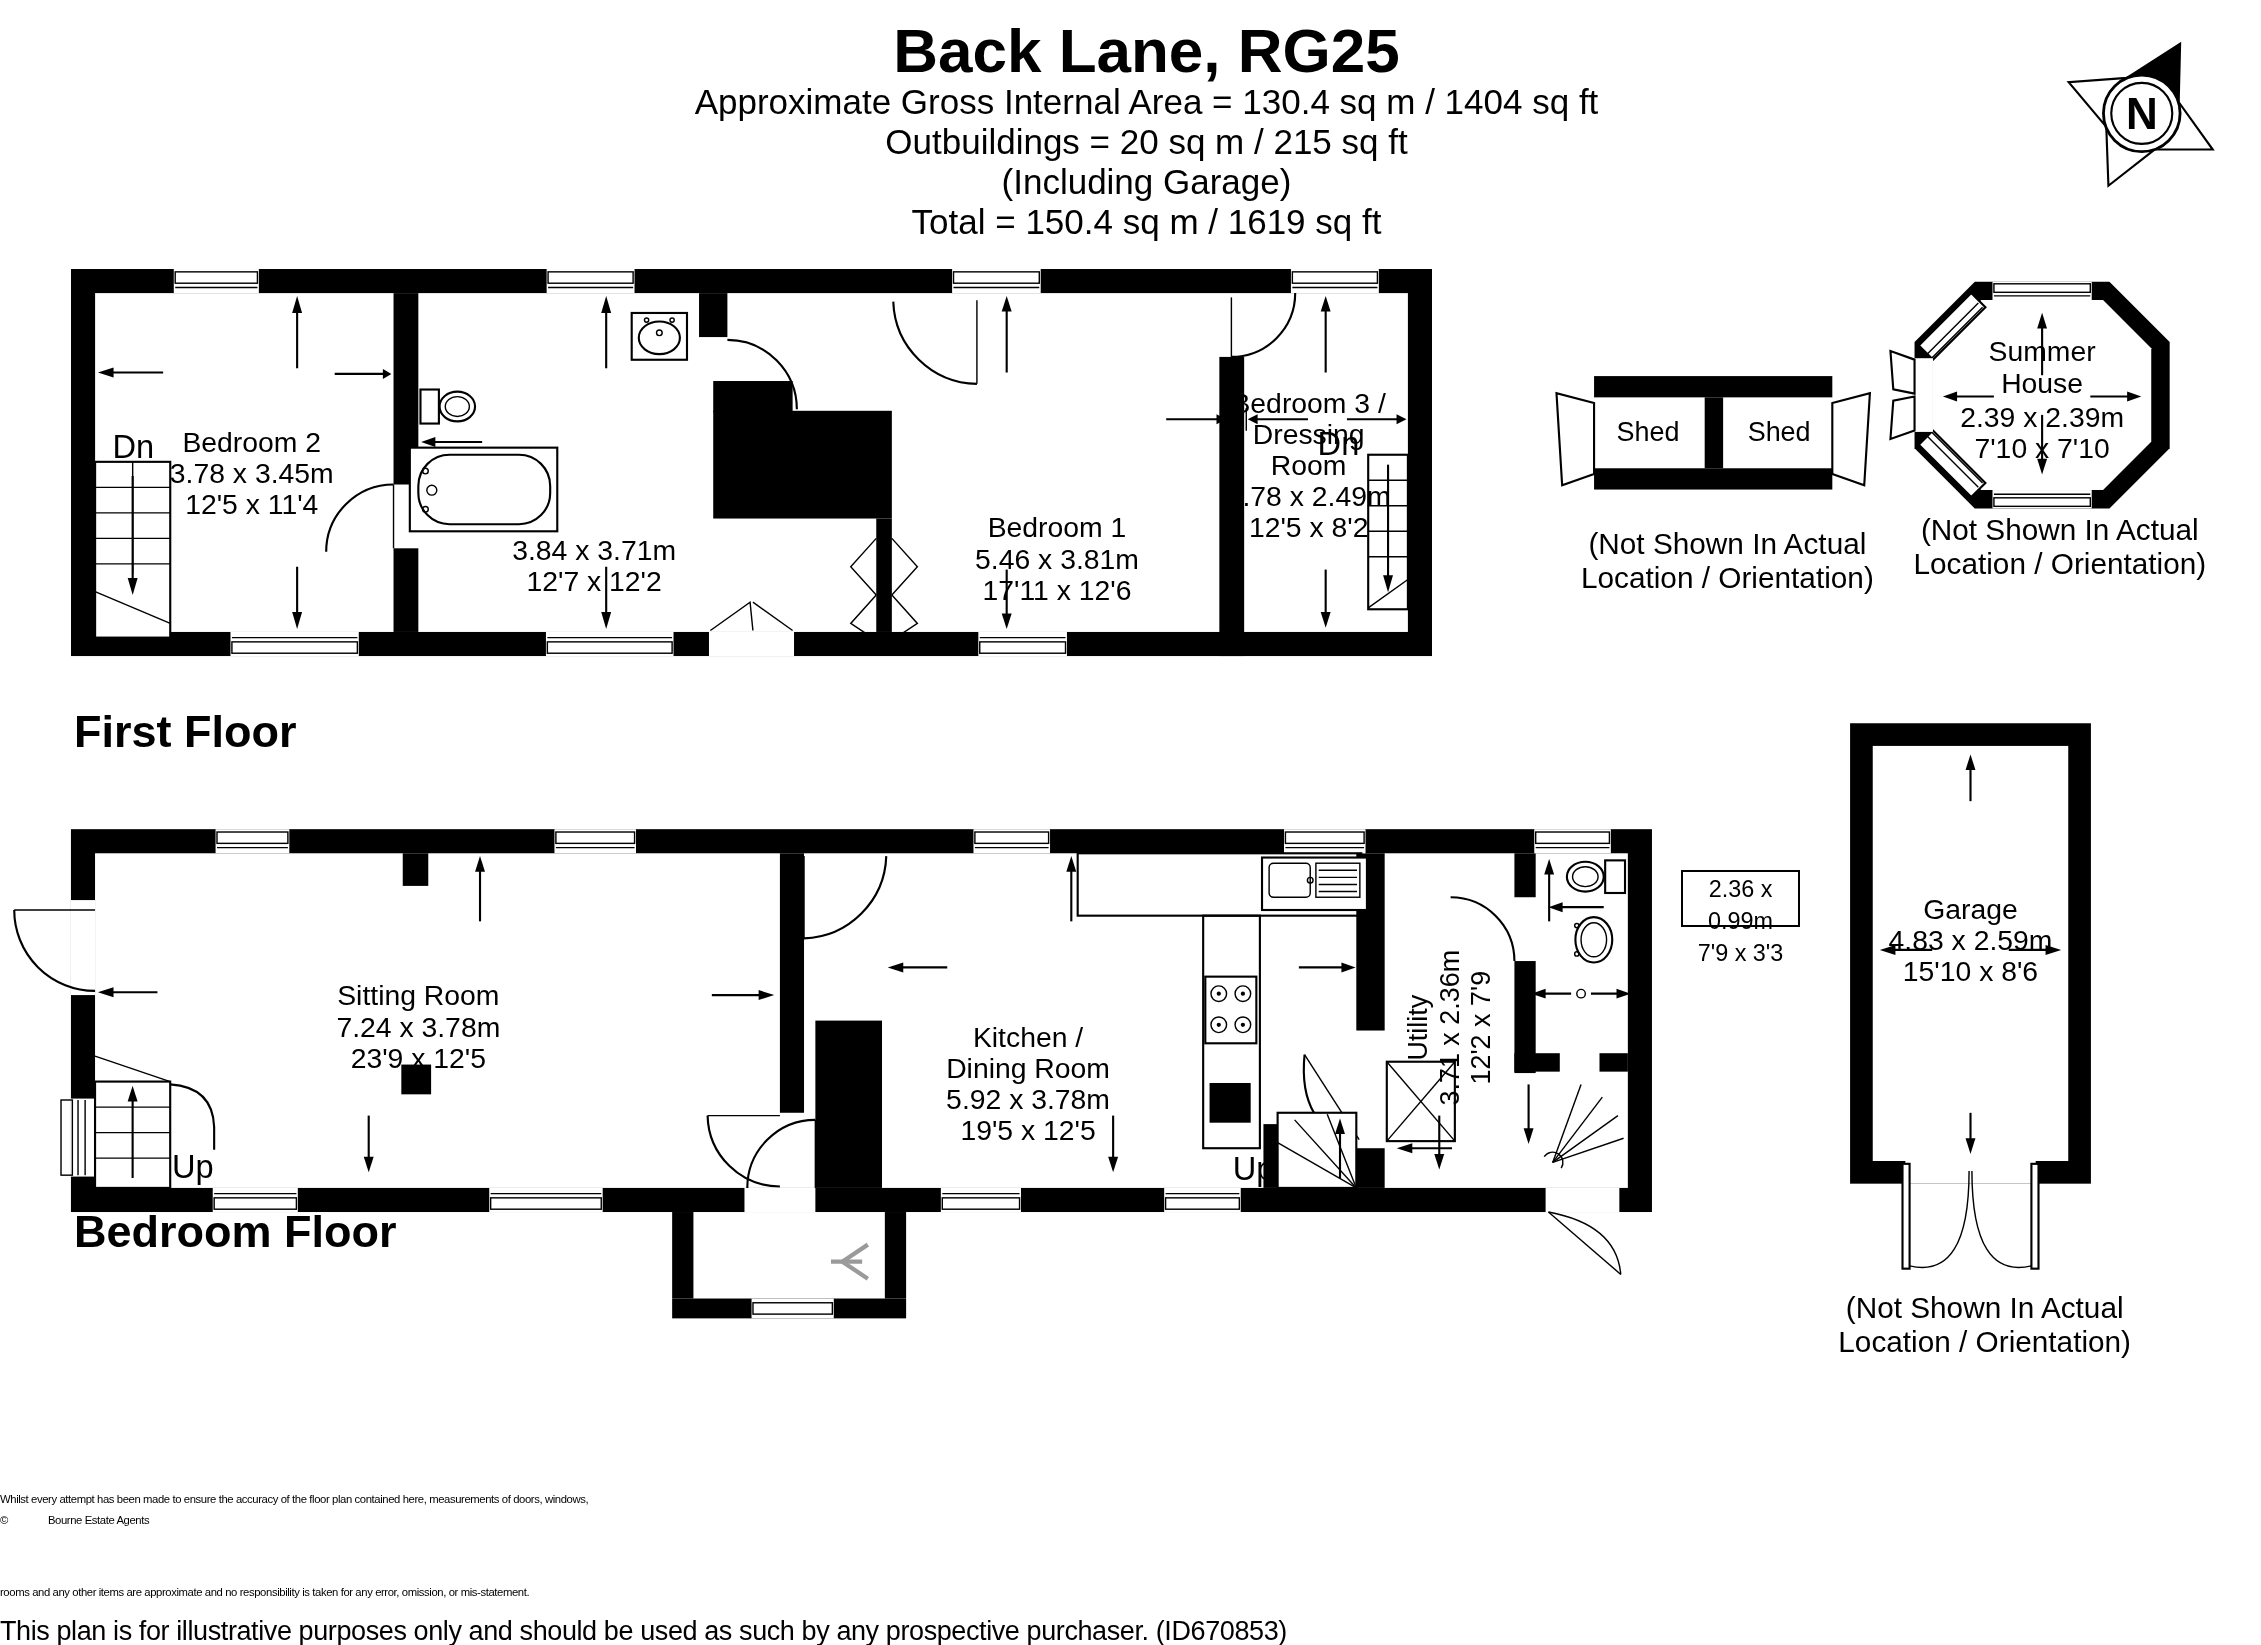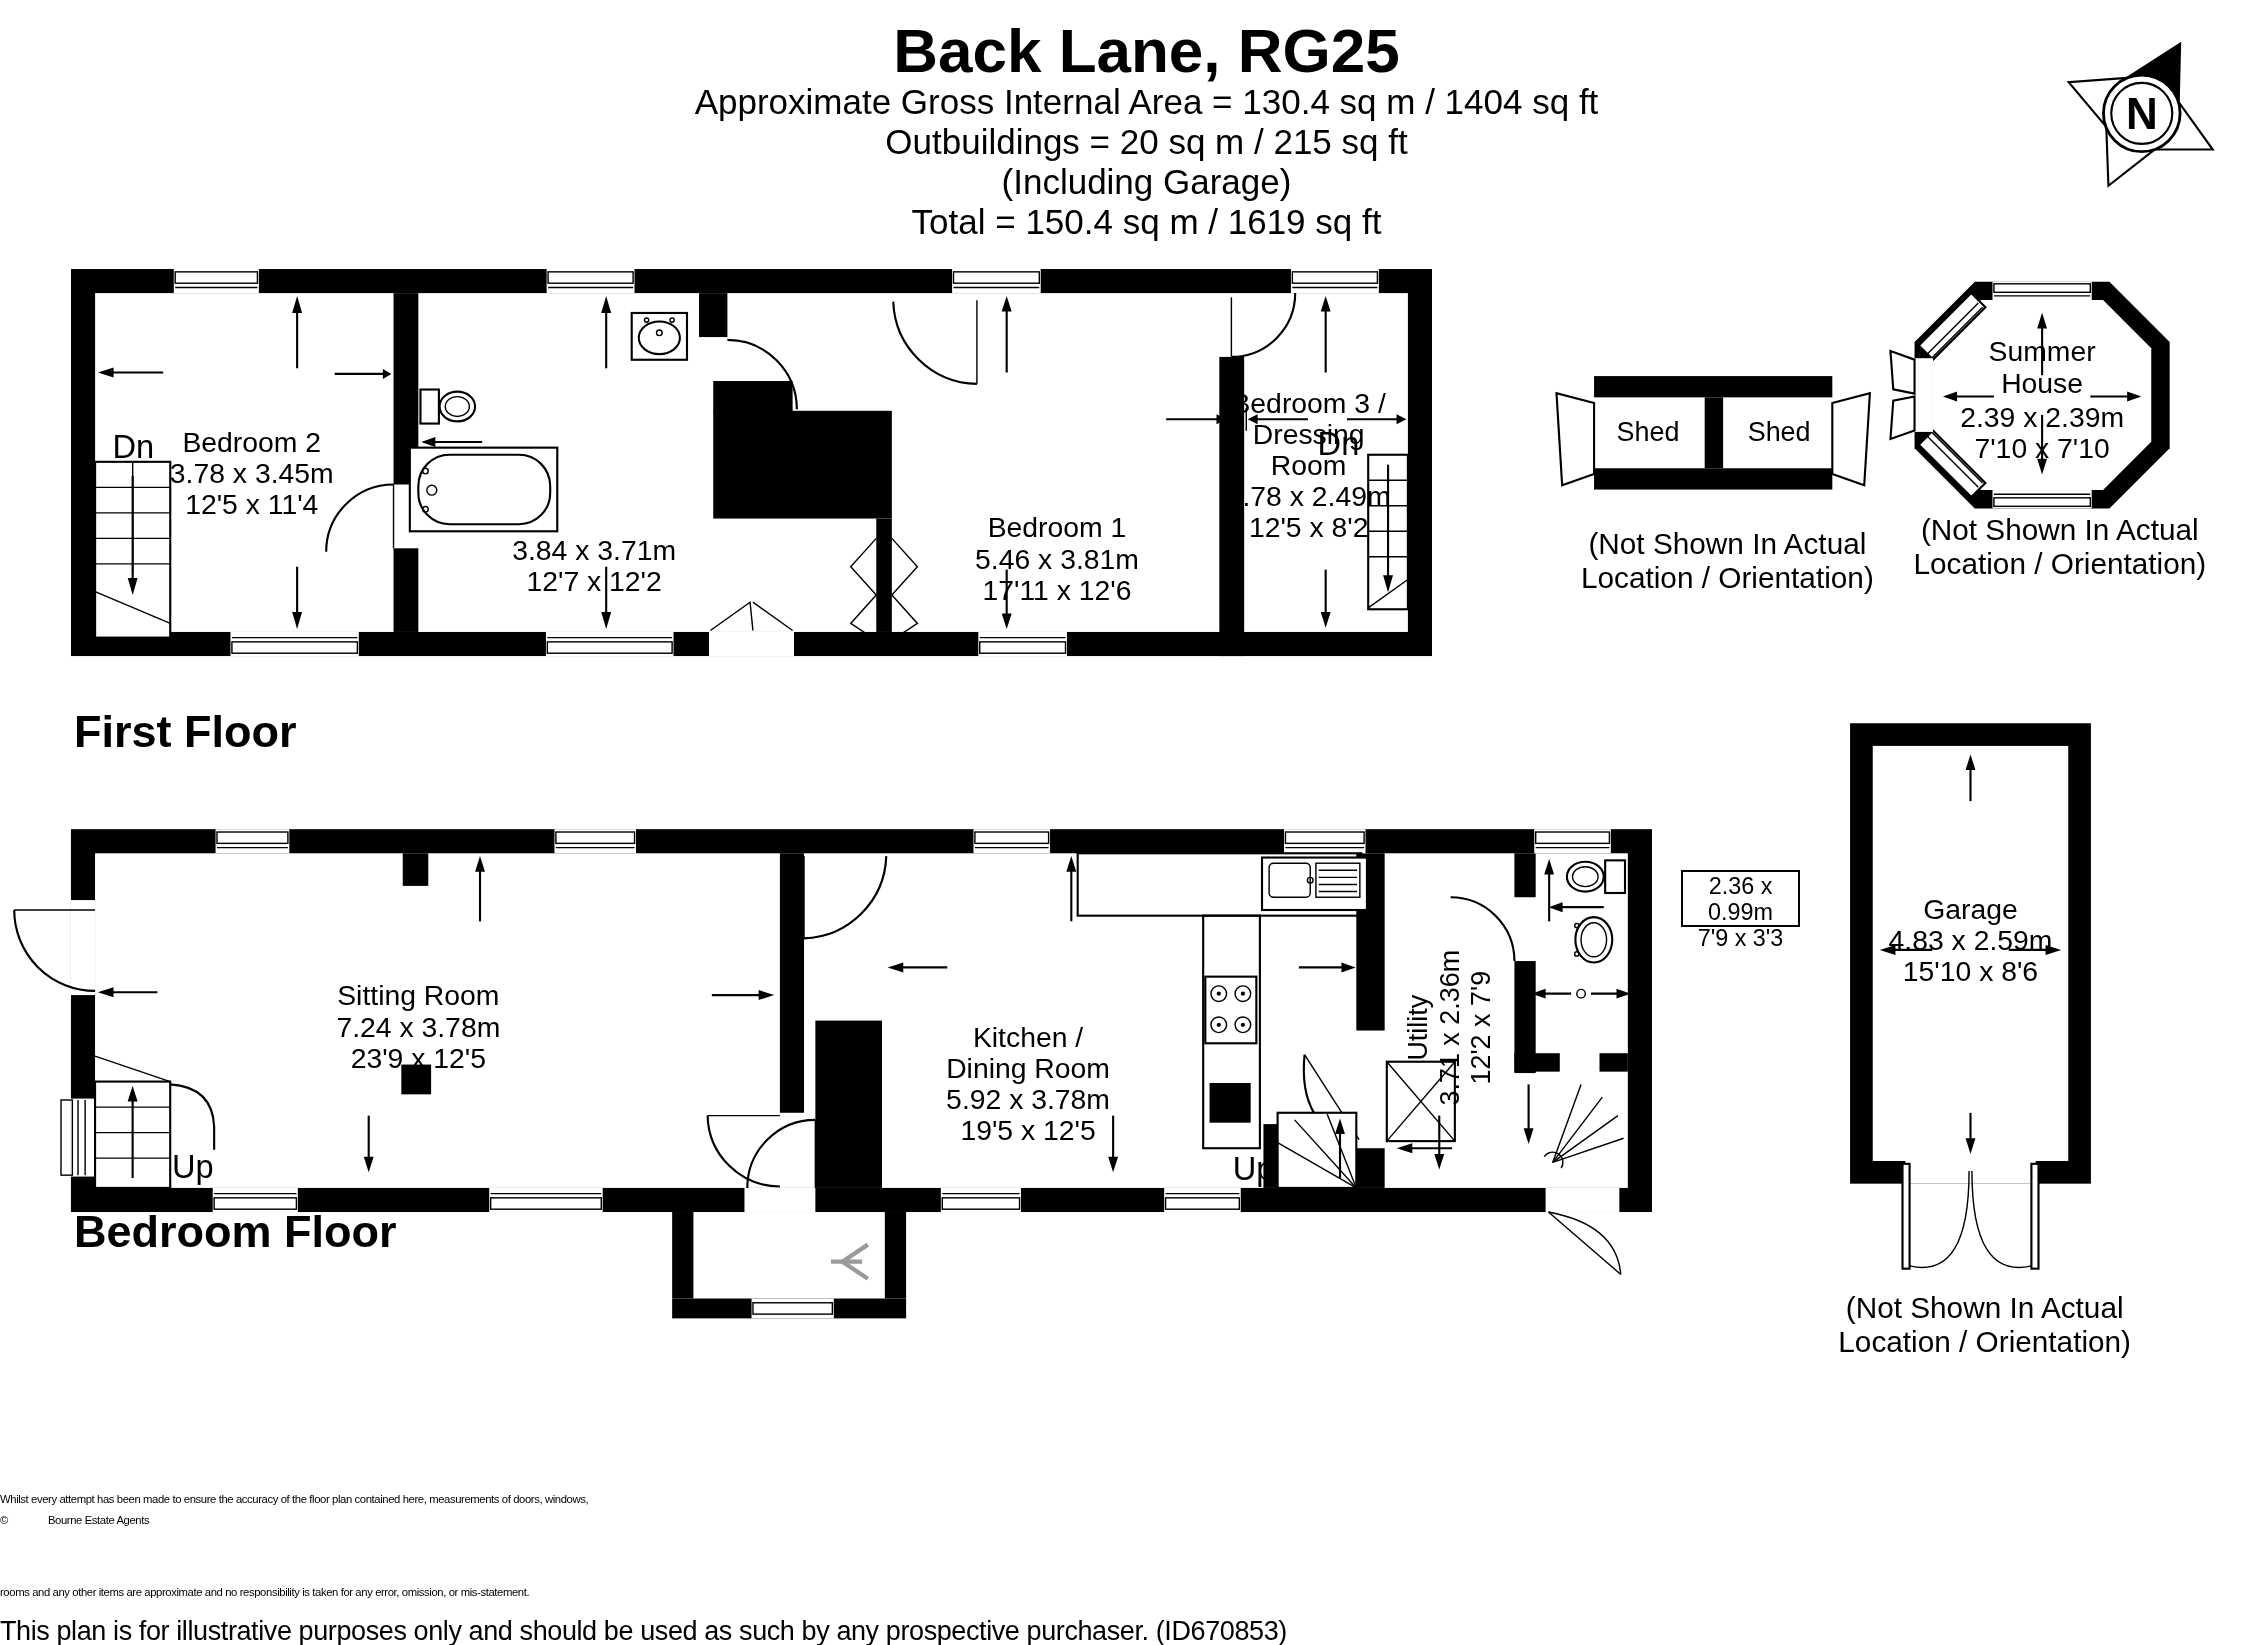--- a/index.html
+++ b/index.html
@@ -3,21 +3,21 @@
 <meta charset="utf-8">
 <style>
   html,body{margin:0;padding:0;background:#fff;}
   .page{position:relative;width:2261px;height:1646px;background:#fff;overflow:hidden;
         font-family:"Liberation Sans",sans-serif;color:#000;}
   .abs{position:absolute;}
   .hdr{left:16px;top:20px;width:2261px;text-align:center;}
   .hdr .title{font-size:62px;font-weight:bold;line-height:1.0;}
   .hdr .sub{font-size:35px;line-height:40px;}
   .floor-label{font-size:45px;font-weight:bold;}
-  .callout{border:2.1px solid #000;text-align:center;font-size:23.4px;line-height:26px;padding-top:1.4px;}
+  .callout{border:2.1px solid #000;text-align:center;font-size:23.4px;line-height:32px;padding-top:1.4px;}
   .footer{left:0;width:2261px;text-align:left;letter-spacing:-0.4px;}
   .csym{margin-right:40px;}
   svg{position:absolute;overflow:visible;font-family:"Liberation Sans",sans-serif;}
   .wall{fill:#000;stroke:none;}
   .white{fill:#fff;stroke:none;}
   .ln{fill:none;stroke:#000;stroke-width:3;}
   .ln2{fill:none;stroke:#000;stroke-width:2;}
   .fx{fill:#fff;stroke:#000;stroke-width:3;}
   .ah{fill:#000;stroke:none;}
   .t{font-size:40px;text-anchor:middle;dominant-baseline:middle;fill:#000;}

